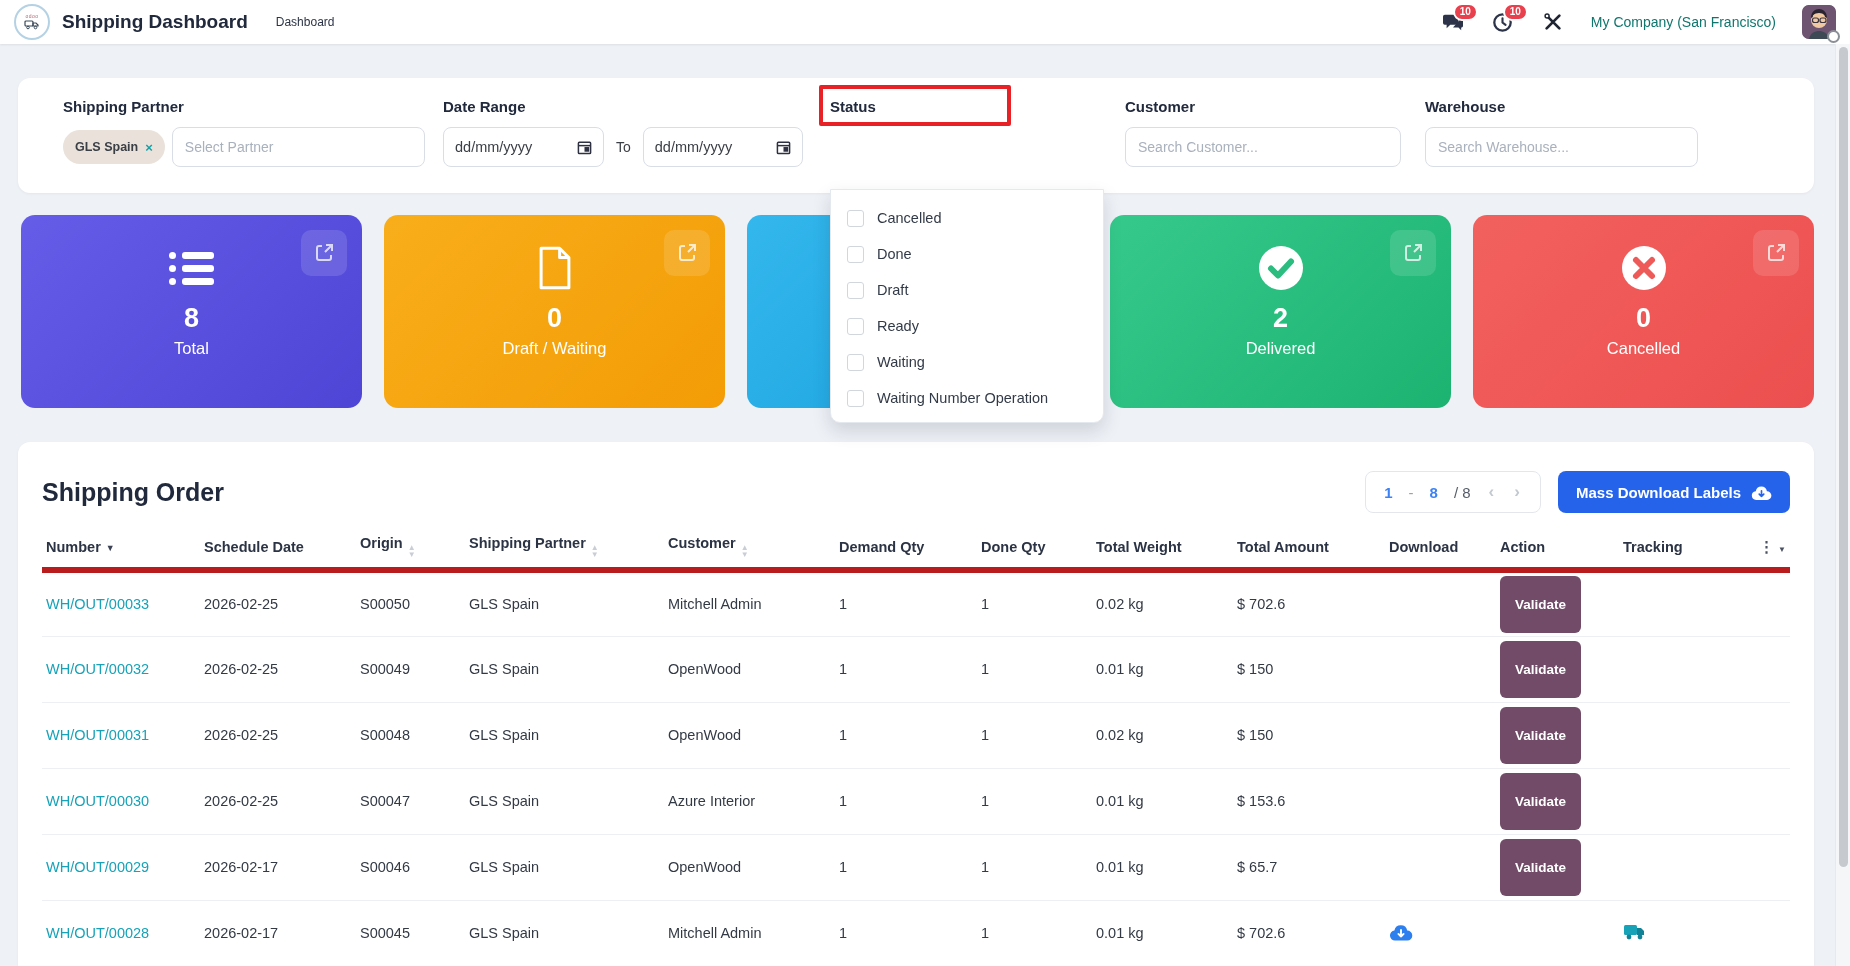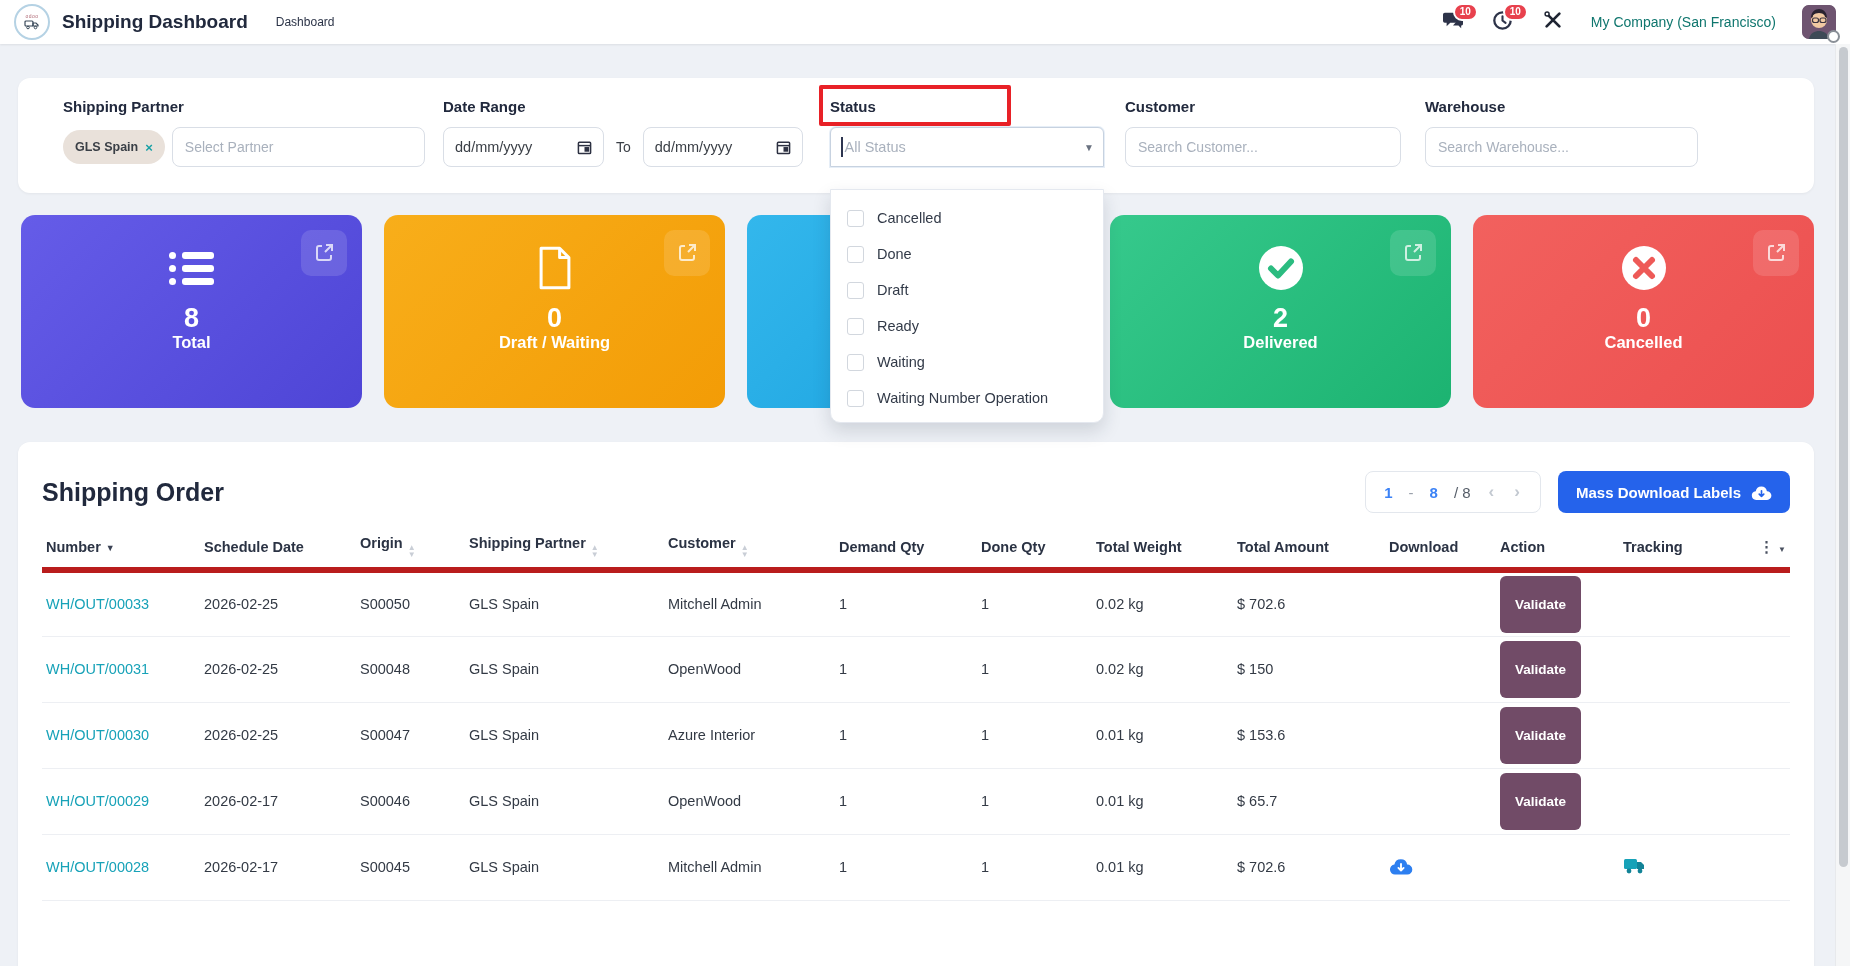--- a/index.html
+++ b/index.html
@@ -17,21 +17,21 @@
     padding:0 14px; box-shadow:0 1px 2px rgba(0,0,0,.08); position:relative; z-index:40;
   }
   .logo-circle {
     width:36px; height:36px; border-radius:50%; border:2px solid #b5d2e4;
     display:flex; flex-direction:column; align-items:center; justify-content:center; background:#fff;
   }
   .logo-odoo { font-size:5px; color:#b06a76; letter-spacing:.5px; line-height:5px; }
   .app-title { font-size:19px; font-weight:700; color:#21293d; margin-left:12px; }
   .menu-item { font-size:12px; color:#2b3347; margin-left:28px; font-weight:500; }
   .topbar-right { margin-left:auto; display:flex; align-items:center; gap:26px; }
-  .icon-btn { position:relative; width:24px; height:24px; display:flex; justify-content:center; }
+  .icon-btn { position:relative; width:24px; height:24px; display:flex; align-items:center; justify-content:center; }
   .badge {
     position:absolute; top:-7px; right:-13px; background:#e8414d; color:#fff;
     font-size:10px; font-weight:700; border-radius:9px; padding:1px 5px 2px; border:2px solid #fff;
   }
   .company-name { font-size:14px; color:#0f766e; }
   .avatar {
     width:34px; height:34px; border-radius:7px; background:#6e5470; position:relative; overflow:visible;
   }
   .avatar svg { border-radius:7px; display:block; }
   .presence-dot {
@@ -106,21 +106,21 @@
   .stats-row {
     position:absolute; left:21px; top:215px; width:1793px; height:193px;
     display:flex; gap:22px; z-index:1;
   }
   .stat-card {
     flex:1; border-radius:14px; position:relative; color:#fff;
     display:flex; flex-direction:column; align-items:center;
   }
   .stat-icon { margin-top:30px; height:46px; display:flex; align-items:center; justify-content:center; }
   .stat-value { font-size:27px; font-weight:700; margin-top:12px; line-height:30px; }
-  .stat-label { font-size:16.5px; margin-top:0; font-weight:700; }
+  .stat-label { font-size:16.5px; margin-top:6px; font-weight:400; }
   .ext-link {
     position:absolute; top:15px; right:15px; width:46px; height:46px; border-radius:10px;
     background:rgba(255,255,255,.13); display:flex; align-items:center; justify-content:center;
   }
   
   .ul-icon { display:flex; flex-direction:column; gap:6px; }
   .ul-row { display:flex; align-items:center; gap:6px; }
   .ul-dot { width:7px; height:7px; border-radius:50%; background:#fff; }
   .ul-bar { width:32px; height:7px; border-radius:3px; background:#fff; }
 
@@ -254,27 +254,20 @@
           <path d="M1.5 6h13" stroke="#2d3142" stroke-width="1.6"></path>
           <rect x="8" y="7.5" width="5" height="5" fill="#2d3142"></rect>
         </svg>
       </div>
     </div>
   </div>
 
   <div class="filter-group" style="left:812px;">
     <div class="red-annotation"></div>
     <span class="filter-label">Status</span>
-    <div class="filter-control">
-      <div class="status-box">
-        <span class="caret-bar"></span>
-        <span class="status-placeholder">All Status</span>
-        <span class="status-caret">▼</span>
-      </div>
-    </div>
     <ul class="dropdown-panel">
         <li>
           <span class="checkbox"></span>
           <span class="opt-label">Cancelled</span>
         </li>
         <li>
           <span class="checkbox"></span>
           <span class="opt-label">Done</span>
         </li>
         <li>
@@ -462,20 +455,35 @@
           <td>1</td>
           <td>1</td>
           <td>0.02 kg</td>
           <td>$ 702.6</td>
           <td></td>
           <td><button class="validate-btn">Validate</button></td>
           <td></td>
           <td></td>
         </tr>
         <tr>
+          <td><a href="#" class="num-link">WH/OUT/00032</a></td>
+          <td>2026-02-25</td>
+          <td>S00049</td>
+          <td>GLS Spain</td>
+          <td>OpenWood</td>
+          <td>1</td>
+          <td>1</td>
+          <td>0.01 kg</td>
+          <td>$ 150</td>
+          <td></td>
+          <td><button class="validate-btn">Validate</button></td>
+          <td></td>
+          <td></td>
+        </tr>
+        <tr>
           <td><a href="#" class="num-link">WH/OUT/00031</a></td>
           <td>2026-02-25</td>
           <td>S00048</td>
           <td>GLS Spain</td>
           <td>OpenWood</td>
           <td>1</td>
           <td>1</td>
           <td>0.02 kg</td>
           <td>$ 150</td>
           <td></td>

